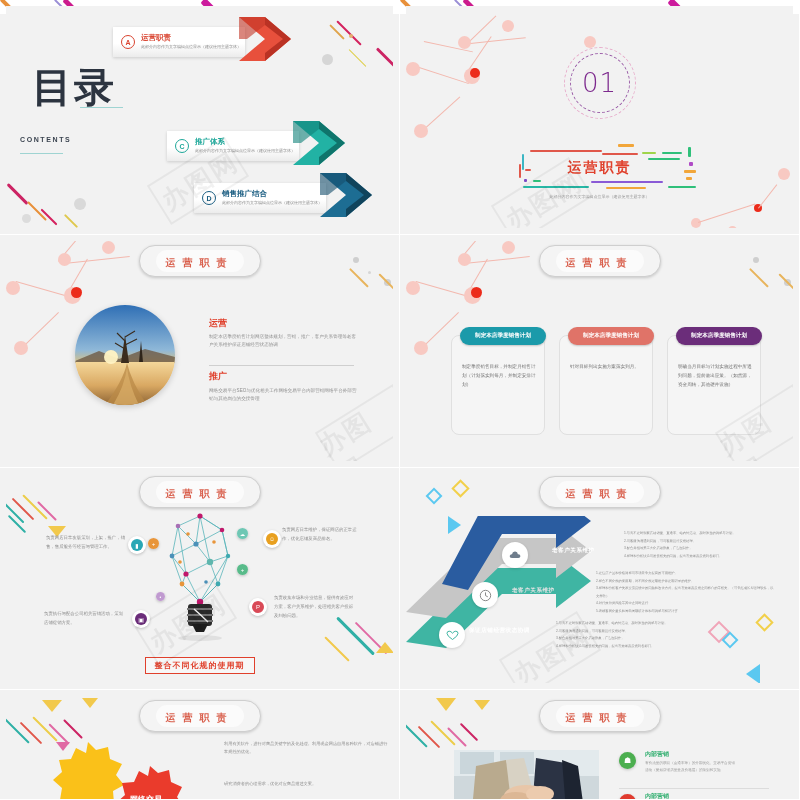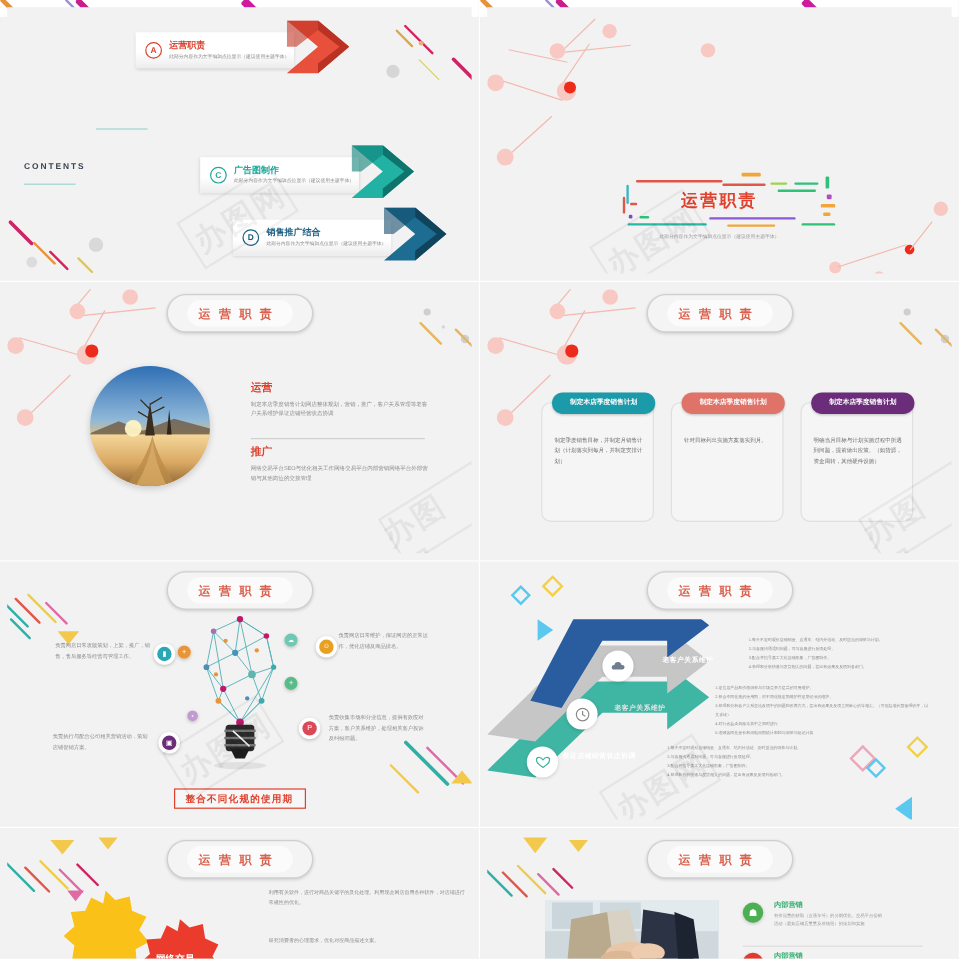--- a/index.html
+++ b/index.html
@@ -148,41 +148,44 @@
         <div class="stripe" style="left:10px;top:174px;width:3px;height:28px;background:#cc2464;"></div>
         <div class="stripe" style="left:30px;top:192px;width:2px;height:26px;background:#e8903a;"></div>
         <div class="stripe" style="left:42px;top:200px;width:2px;height:22px;background:#d4235f;"></div>
         <div class="stripe" style="left:64px;top:206px;width:2px;height:18px;background:#dfc84d;"></div>
         <div class="node" style="left:316px;top:48px;width:11px;height:11px;background:#d6d6d6;"></div>
 
         <div class="node" style="left:68px;top:192px;width:12px;height:12px;background:#d9d9d9;"></div>
         <div class="node" style="left:16px;top:208px;width:9px;height:9px;background:#dcdcdc;"></div>
         <div class="node" style="left:343px;top:28px;width:4px;height:4px;background:#e5b070;"></div>
 
+        <div class="toc-title">
+          <div class="cn">目录</div>
+        </div>
         <div class="toc-en">CONTENTS</div>
         <div class="tline" style="left:74px;top:101px;width:43px;"></div>
         <div class="tline" style="left:14px;top:147px;width:43px;"></div>
 
         <div class="toc-row" style="left:107px;top:21px;width:160px;">
           <div class="toc-card"></div>
           <div class="toc-letter" style="border-color:#d9432f;color:#d9432f;">A</div>
           <div class="toc-h" style="color:#d9432f;">运营职责</div>
           <div class="toc-p">此部分内容作为文字编辑点位显示（建议使用主题字体）</div>
           <svg class="chev" style="left:126px;top:-10px;" width="70" height="50" viewBox="0 0 70 50">
             <path d="M0 0 L26 0 L52 22 L26 44 L0 44 L26 22 Z" fill="#e8503c"></path>
             <path d="M26 0 L52 22 L26 44 L26 36 L44 22 L26 8 Z" fill="#b22d20" opacity=".85"></path>
             <path d="M0 0 L26 0 L26 8 L8 22 L0 22 Z" fill="#c13526" opacity=".6"></path>
           </svg>
         </div>
 
 
         <div class="toc-row" style="left:161px;top:125px;width:160px;">
           <div class="toc-card"></div>
           <div class="toc-letter" style="border-color:#1fa89a;color:#1fa89a;">C</div>
-          <div class="toc-h" style="color:#1fa89a;">广告图制作</div>
+          <div class="toc-h" style="color:#1fa89a;">推广体系</div>
           <div class="toc-p">此部分内容作为文字编辑点位显示（建议使用主题字体）</div>
           <svg class="chev" style="left:126px;top:-10px;" width="70" height="50" viewBox="0 0 70 50">
             <path d="M0 0 L26 0 L52 22 L26 44 L0 44 L26 22 Z" fill="#22b2a4"></path>
             <path d="M26 0 L52 22 L26 44 L26 36 L44 22 L26 8 Z" fill="#0d6e66" opacity=".9"></path>
             <path d="M0 0 L26 0 L26 8 L8 22 L0 22 Z" fill="#11827a" opacity=".6"></path>
           </svg>
         </div>
 
         <div class="toc-row" style="left:188px;top:177px;width:160px;">
           <div class="toc-card"></div>
@@ -223,20 +226,25 @@
           <div class="node solid" style="left:64px;top:62px;width:10px;height:10px;"></div>
           <div class="node" style="left:8px;top:118px;width:14px;height:14px;"></div>
           <div class="node" style="left:372px;top:162px;width:12px;height:12px;"></div>
           <div class="node solid" style="left:348px;top:198px;width:8px;height:8px;"></div>
           <div class="node" style="left:285px;top:212px;width:10px;height:10px;"></div>
           <div class="node" style="left:322px;top:220px;width:9px;height:9px;"></div>
           <div class="line" style="left:292px;top:216px;width:60px;transform:rotate(-18deg);"></div>
           <div class="line" style="left:352px;top:202px;width:30px;transform:rotate(-52deg);"></div>
         </div>
 
+        <div class="num-ring" style="top:45px;">
+          <div class="ring" style="inset:2px;border:1.4px dashed #7d2a8e;opacity:.75;"></div>
+          <div class="ring" style="inset:-4px;border:1.2px dashed #e49ac0;opacity:.8;"></div>
+          <div class="n">01</div>
+        </div>
 
         <div class="cbar" style="left:124px;top:144px;width:72px;height:1.6px;background:#e0574a;"></div>
         <div class="cbar" style="left:196px;top:147px;width:36px;height:1.6px;background:#e0574a;"></div>
         <div class="cbar" style="left:212px;top:138px;width:16px;height:3px;background:#f2a63a;"></div>
         <div class="cbar" style="left:236px;top:146px;width:14px;height:2px;background:#9fd44a;"></div>
         <div class="cbar" style="left:256px;top:146px;width:20px;height:2px;background:#2fc07a;"></div>
         <div class="cbar" style="left:282px;top:141px;width:3px;height:10px;background:#2fc07a;"></div>
         <div class="cbar" style="left:242px;top:152px;width:32px;height:2px;background:#2fc07a;"></div>
         <div class="cbar" style="left:116px;top:148px;width:1.6px;height:16px;background:#3bb6c4;"></div>
         <div class="cbar" style="left:113px;top:158px;width:2px;height:14px;background:#e0574a;"></div>

